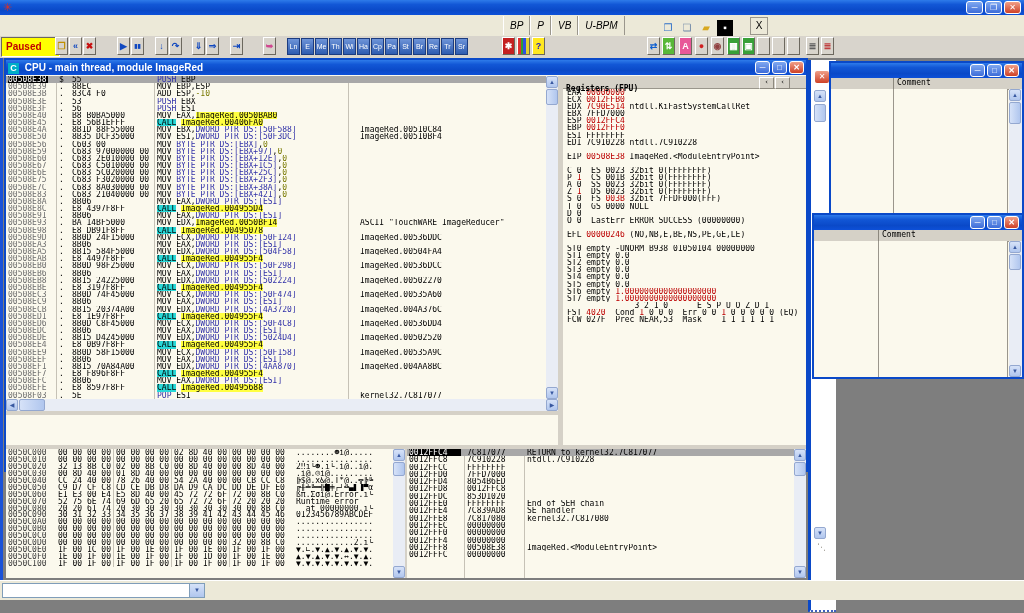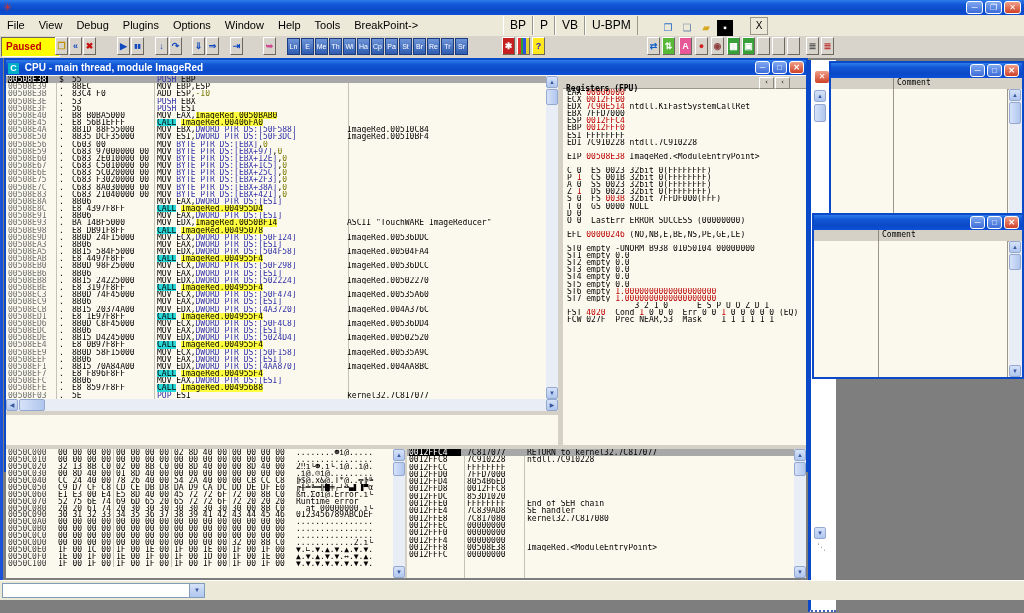--- a/index.html
+++ b/index.html
@@ -9,21 +9,21 @@
   #titlebar{position:absolute;left:0;top:0;width:1024px;height:15px;background:linear-gradient(180deg,#2E7BEA 0%,#1257D6 30%,#0A49C8 70%,#0D50D8 100%);}
   #app-icon{position:absolute;left:3px;top:1px;color:#E03020;font-size:11px;line-height:13px;}
   #app-title{position:absolute;left:18px;top:1px;color:#fff;font-size:10px;font-weight:bold;}
   .capbtns{position:absolute;right:3px;top:1px;display:flex;gap:2px;}
   .wbtn{width:17px;height:13px;border:1px solid #fff;border-radius:3px;background:linear-gradient(#7FA8F0,#3D6CD8);color:#fff;font-size:8px;line-height:11px;text-align:center;box-sizing:border-box;}
   .wbtn.close{background:linear-gradient(#F0A088,#CE4127);}
   .wbtn.small{width:15px;height:13px;}
   #menubar{position:absolute;left:0;top:15px;width:1024px;height:21px;background:#ECE9D8;border-bottom:1px solid #C8C4B4;}
   .menu-item{display:inline-block;padding:0 7px;font-size:11px;line-height:20px;color:#000;}
   #menu-plugins{position:absolute;left:503px;top:0;height:20px;}
-  .mpbtn{display:inline-block;padding:0 6px;font-size:12px;line-height:19px;color:#000;border-left:1px solid #fff;border-right:1px solid #9A968C;}
+  .mpbtn{display:inline-block;padding:0 6px;font-size:10px;line-height:19px;color:#000;border-left:1px solid #fff;border-right:1px solid #9A968C;font-style:italic;}
   #menu-icons{position:absolute;left:660px;top:2px;}
   .micon{display:inline-block;width:16px;height:16px;margin-right:3px;text-align:center;font-size:10px;line-height:16px;}
   #menu-close{position:absolute;left:750px;top:2px;width:16px;height:16px;text-align:center;font-size:10px;line-height:15px;border:1px solid #9A968C;background:#ECE9D8;}
   #toolbar{position:absolute;left:0;top:36px;width:1024px;height:22px;background:#D8D4CC;border-bottom:1px solid #9A968C;}
   #pause-box{position:absolute;left:1px;top:1px;width:53px;height:18px;background:#FFFF00;color:#C00000;border:1px solid;border-color:#6C685E #FFF #FFF #6C685E;font-weight:bold;font-size:10px;line-height:17px;padding-left:4px;}
   .tbtn{position:absolute;top:1px;width:13px;height:18px;background:#D8D4CC;border:1px solid;border-color:#FFF #6C685E #6C685E #FFF;font-size:9px;line-height:16px;text-align:center;font-weight:bold;box-sizing:border-box;overflow:hidden;}
   .lbtn{position:absolute;top:2px;width:13px;height:17px;background:linear-gradient(#6E94D8,#2E5CB0);color:#fff;font-size:7px;line-height:15px;text-align:center;border:1px solid #1C3C80;box-sizing:border-box;}
   .rainbow{background:linear-gradient(90deg,#E03030 0 25%,#30A030 25% 50%,#3050E0 50% 75%,#E0D030 75% 100%) !important;}
   
   #mdi{position:absolute;left:0;top:58px;width:1024px;height:522px;background:#7E7E7E;}
@@ -45,21 +45,21 @@
   
   #disasm{position:absolute;left:0;top:16px;width:540px;height:323px;background:#FBF9ED;overflow:hidden;}
   .vline{position:absolute;top:0;bottom:0;width:1px;background:#C6C2B6;}
   .drow{position:relative;height:7.18px;line-height:7.3px;font-size:8px;white-space:pre;overflow:hidden;}
   .drow.sel{background:#A8A8A8;}
   .da{position:absolute;left:2px;width:46px;color:#6E6E6E;}
   .drow.sel .da{background:#000;color:#fff;width:40px;}
   .dp{position:absolute;left:53px;}
   .db{position:absolute;left:66px;width:82px;}
   .di{position:absolute;left:151px;width:190px;}
-  .dc{position:absolute;left:341px;}
+  .dc{position:absolute;left:354px;}
   .sg-n{color:#000;}
   .sg-b{color:#3030A8;}
   .sg-o{color:#787800;}
   .sg-y{background:#FFFF40;color:#000;}
   .sg-c{background:#28D8D8;color:#000;}
   .sg-r{color:#BC0000;}
   #disasm-vscroll{left:540px;top:16px;width:12px;height:323px;}
   #cpu-vsplit{position:absolute;left:552px;top:16px;width:5px;height:369px;background:#D5D1C7;}
   #disasm-hscroll{left:0;top:339px;width:552px;height:12px;}
   #info-split{position:absolute;left:0;top:351px;width:552px;height:4px;background:#D5D1C7;}
@@ -118,21 +118,20 @@
     <span id="app-icon">✳</span>
     <span id="app-title"></span>
     <span class="capbtns">
       <span class="wbtn">─</span>
       <span class="wbtn">❐</span>
       <span class="wbtn close">✕</span>
     </span>
   </div>
 
   <div id="menubar">
-    <span id="menu-items"><span class="menu-item">File</span><span class="menu-item">View</span><span class="menu-item">Debug</span><span class="menu-item">Plugins</span><span class="menu-item">Options</span><span class="menu-item">Window</span><span class="menu-item">Help</span><span class="menu-item">Tools</span><span class="menu-item">BreakPoint-&gt;</span></span>
     <span id="menu-plugins"><span class="mpbtn">BP</span><span class="mpbtn">P</span><span class="mpbtn">VB</span><span class="mpbtn">U-BPM</span></span>
     <span id="menu-icons"><span class="micon" style="color: rgb(48, 112, 200);">❐</span><span class="micon" style="color: rgb(112, 136, 168);">❏</span><span class="micon" style="color: rgb(216, 168, 32);">▰</span><span class="micon" style="color: rgb(255, 255, 255); background: rgb(0, 0, 0);">▪</span></span>
     <span id="menu-close">X</span>
   </div>
 
   <div id="toolbar">
     <span id="pause-box">Paused</span>
     <span id="tb-main"><span class="tbtn" style="left: 55px; color: rgb(192, 144, 0); font-size: 9px;">❐</span><span class="tbtn" style="left: 69px; color: rgb(16, 72, 192); font-size: 9px;">«</span><span class="tbtn" style="left: 83px; color: rgb(200, 16, 16); font-size: 9px;">✖</span><span class="tbtn" style="left: 117px; color: rgb(16, 72, 192); font-size: 9px;">▶</span><span class="tbtn" style="left: 131px; color: rgb(16, 72, 192); font-size: 6px;">▮▮</span><span class="tbtn" style="left: 155px; color: rgb(16, 72, 192); font-size: 9px;">↓</span><span class="tbtn" style="left: 169px; color: rgb(16, 72, 192); font-size: 9px;">↷</span><span class="tbtn" style="left: 192px; color: rgb(16, 72, 192); font-size: 9px;">⇓</span><span class="tbtn" style="left: 206px; color: rgb(16, 72, 192); font-size: 9px;">⇒</span><span class="tbtn" style="left: 230px; color: rgb(16, 72, 192); font-size: 9px;">⇥</span><span class="tbtn" style="left: 263px; color: rgb(208, 72, 144); font-size: 9px;">➥</span></span>
     <span id="tb-letters"><span class="lbtn" style="left: 287px;">Ln</span><span class="lbtn" style="left: 301px;">E</span><span class="lbtn" style="left: 315px;">Me</span><span class="lbtn" style="left: 329px;">Th</span><span class="lbtn" style="left: 343px;">Wi</span><span class="lbtn" style="left: 357px;">Ha</span><span class="lbtn" style="left: 371px;">Cp</span><span class="lbtn" style="left: 385px;">Pa</span><span class="lbtn" style="left: 399px;">St</span><span class="lbtn" style="left: 413px;">Br</span><span class="lbtn" style="left: 427px;">Re</span><span class="lbtn" style="left: 441px;">Tr</span><span class="lbtn" style="left: 455px;">Sr</span></span>
     <span id="tb-right"><span class="tbtn" style="left: 502px; background: rgb(196, 32, 32); color: rgb(255, 255, 255);">✱</span><span class="tbtn rainbow" style="left: 517px;"></span><span class="tbtn" style="left: 532px; background: rgb(255, 232, 32); color: rgb(32, 32, 192);">?</span><span class="tbtn" style="left: 647px; color: rgb(16, 96, 208);">⇄</span><span class="tbtn" style="left: 662px; background: rgb(88, 184, 56); color: rgb(255, 255, 255);">⇅</span><span class="tbtn" style="left: 679px; background: rgb(232, 88, 152); color: rgb(255, 255, 255);">A</span><span class="tbtn" style="left: 695px; color: rgb(208, 32, 32);">●</span><span class="tbtn" style="left: 711px; color: rgb(144, 64, 64);">◉</span><span class="tbtn" style="left: 727px; background: rgb(56, 160, 56); color: rgb(255, 255, 255);">▦</span><span class="tbtn" style="left: 742px; background: rgb(56, 160, 56); color: rgb(255, 255, 255);">▣</span><span class="tbtn" style="left: 757px;"></span><span class="tbtn" style="left: 772px;"></span><span class="tbtn" style="left: 787px;"></span><span class="tbtn" style="left: 806px; color: rgb(96, 96, 96);">≣</span><span class="tbtn" style="left: 821px; color: rgb(192, 64, 64);">≣</span></span>

